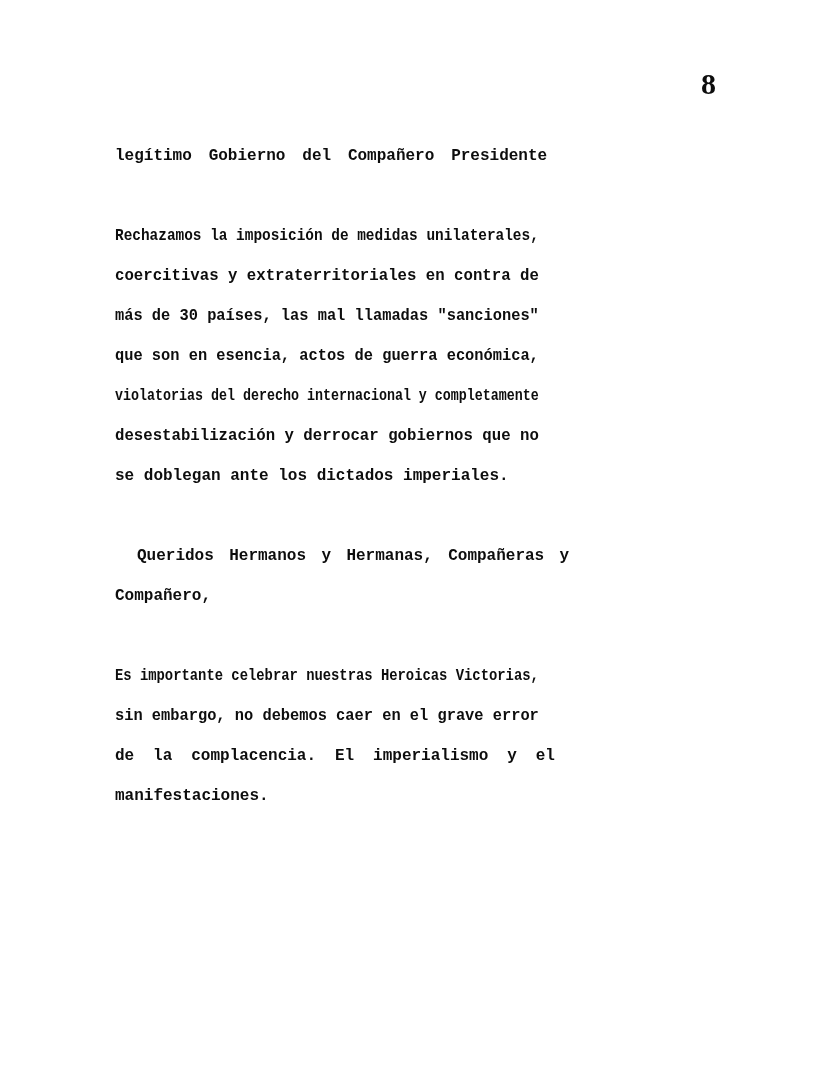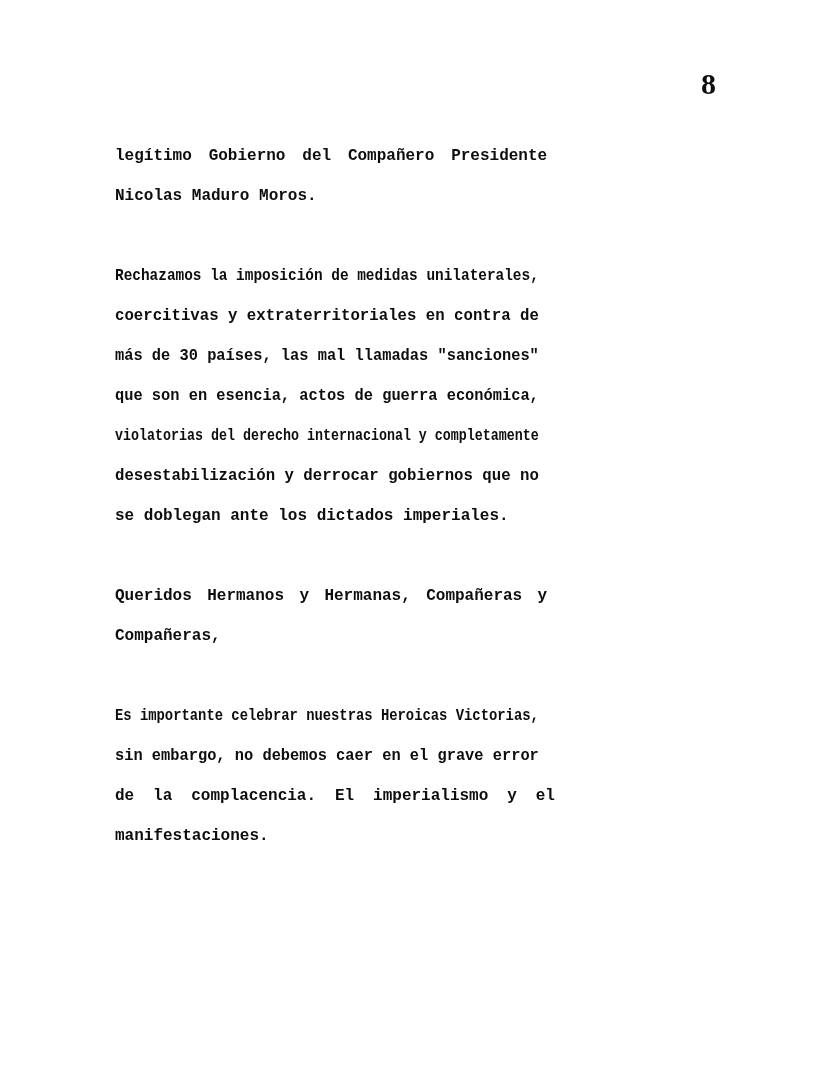--- a/index.html
+++ b/index.html
@@ -49,34 +49,33 @@
   }
 </style>
 </head>
 <body>
 
 <div class="page">
   <div class="page-number">8</div>
   <div class="content" id="content" style="color: rgb(13, 13, 13);">
       <div class="paragraph">
         <div class="line"><span style="word-spacing: 7.22656px;">legítimo Gobierno del Compañero Presidente</span></div>
-        <div class="line"><span>Nicolas Maduro Moros.</span></div>
       </div>
       <div class="paragraph">
         <div class="line"><span style="transform: scaleX(0.900834);">Rechazamos la imposición de medidas unilaterales,</span></div>
         <div class="line"><span style="transform: scaleX(0.980893);">coercitivas y extraterritoriales en contra de</span></div>
         <div class="line"><span style="transform: scaleX(0.959573);">más de 30 países, las mal llamadas "sanciones"</span></div>
         <div class="line"><span style="transform: scaleX(0.959573);">que son en esencia, actos de guerra económica,</span></div>
         <div class="line"><span style="transform: scaleX(0.832838);">violatorias del derecho internacional y completamente</span></div>
         <div class="line"><span style="transform: scaleX(0.980893);">desestabilización y derrocar gobiernos que no</span></div>
         <div class="line"><span>se doblegan ante los dictados imperiales.</span></div>
       </div>
       <div class="paragraph">
-        <div class="line"><span style="word-spacing: 5.78125px;">Queridos Hermanos y Hermanas, Compañeras y</span></div>
-        <div class="line"><span>Compañeras,</span></div>
+        <div class="line"><span style="word-spacing: 5.78125px; margin-left: 22px;">Queridos Hermanos y Hermanas, Compañeras y</span></div>
+        <div class="line"><span>Compañero,</span></div>
       </div>
       <div class="paragraph">
         <div class="line"><span style="transform: scaleX(0.865493);">Es importante celebrar nuestras Heroicas Victorias,</span></div>
         <div class="line"><span style="transform: scaleX(0.959573);">sin embargo, no debemos caer en el grave error</span></div>
         <div class="line"><span style="word-spacing: 9.31771px;">de la complacencia. El imperialismo y el</span></div>
         <div class="line"><span>manifestaciones.</span></div>
       </div>
     </div>
 </div>
 

